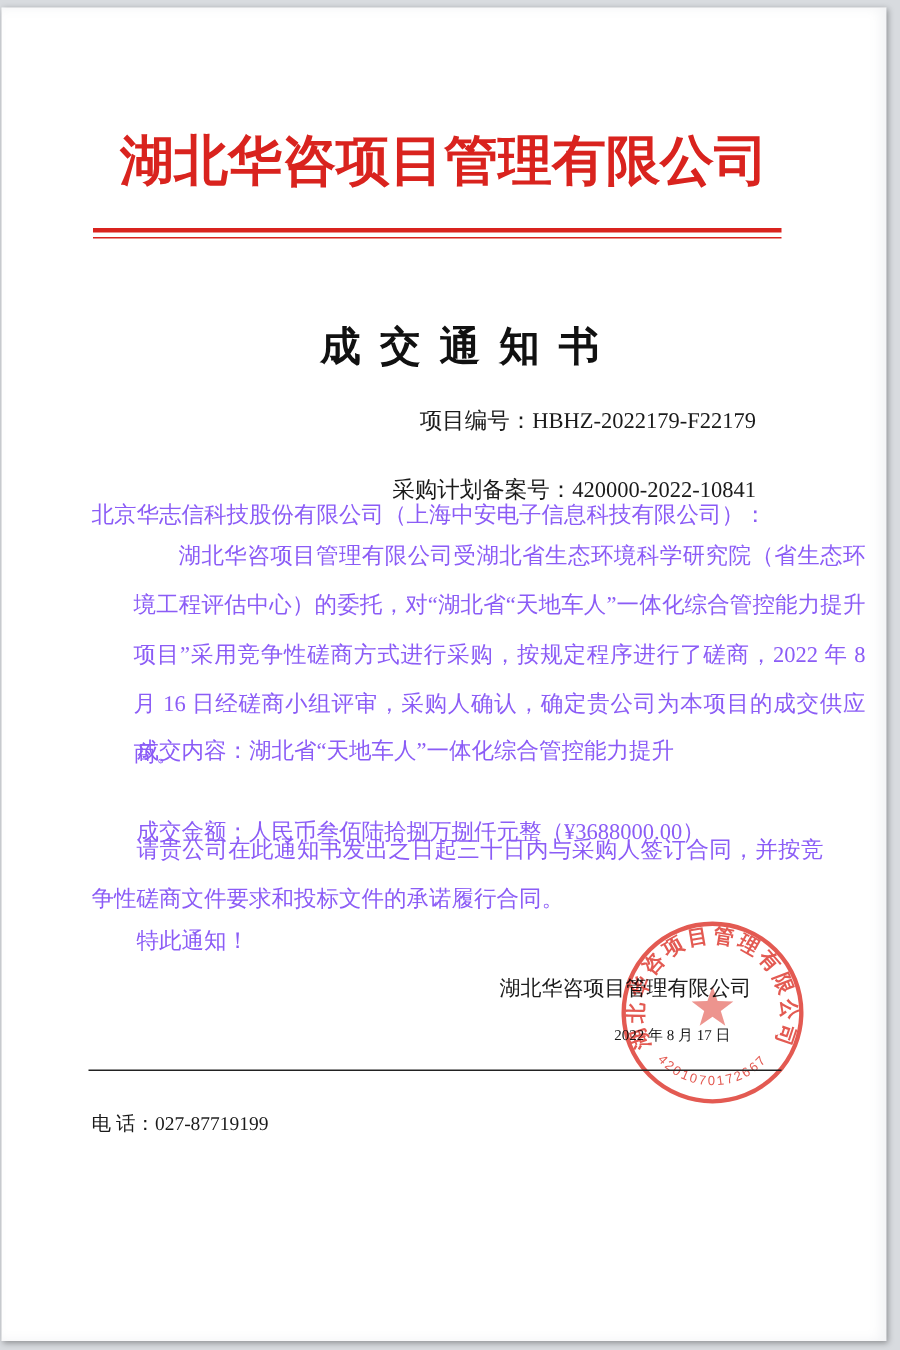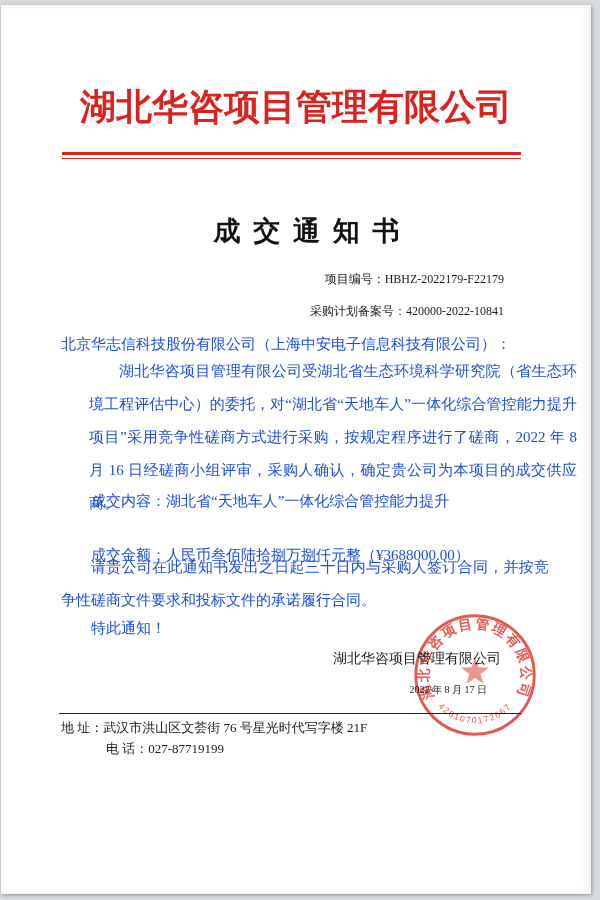--- a/index.html
+++ b/index.html
@@ -25,47 +25,47 @@
   }
   .rule-thick{top:147px;left:61px;width:459px;height:3px;background:#d9231e;}
   .rule-thin{top:153px;left:61px;width:459px;height:1px;background:#d9231e;}
   .doc-title{
     top:208px;left:12px;width:100%;
     text-align:center;
     font-size:27px;font-weight:bold;color:#111;
     letter-spacing:3px;white-space:nowrap;
   }
   .meta-line{
-    right:87px;font-size:12px;color:#1a1a1a;white-space:nowrap;
+    right:87px;font-size:15px;color:#1a1a1a;white-space:nowrap;
   }
   .meta-1{top:266px;}
-  .meta-2{top:298px;}
+  .meta-2{top:312px;}
   .body-text{
     left:60px;width:488px;
-    font-size:15px;color:#1d4ed8;line-height:33px;
+    font-size:15px;color:#8b5cf6;line-height:33px;
     text-align:justify;
   }
   .indent{text-indent:2em;}
   .recipient{top:323px;}
   .para-award{top:350px;margin-left:28px;}
   .line-content{top:480px;}
   .line-amount{top:534px;}
   .para-contract{top:546px;}
   .closing{top:607px;}
   .signer{top:645px;right:90px;font-size:14px;color:#1a1a1a;white-space:nowrap;}
   .sign-date{top:678px;right:104px;font-size:10px;color:#1a1a1a;white-space:nowrap;}
   .stamp{
     top:604px;left:408px;width:132px;height:132px;
     opacity:.82;mix-blend-mode:multiply;
   }
   .footer-rule{top:708px;left:58px;width:462px;height:0;border-top:1.5px solid #222;}
   .footer-line{left:60px;font-size:13px;color:#1a1a1a;white-space:nowrap;
     font-family:"Liberation Serif","DejaVu Serif",serif;}
   .footer-addr{top:714px;}
-  .footer-phone{top:735px;margin-left:45px;}
+  .footer-phone{top:735px;}
   .stamp text{font-family:"Liberation Sans","DejaVu Sans",sans-serif;}
 </style>
 </head>
 <body>
 
 <div class="paper">
 
   <div class="abs letterhead">湖北华咨项目管理有限公司</div>
 
   <div class="abs rule-thick"></div>
@@ -111,21 +111,18 @@
     <text font-size="14" letter-spacing="2.5" fill="#dd352b" font-weight="bold">
       <textPath href="#seal-arc-top" startOffset="50%" text-anchor="middle">湖北华咨项目管理有限公司</textPath>
     </text>
     <text font-size="9" letter-spacing="1.6" fill="#dd352b">
       <textPath href="#seal-arc-bottom" startOffset="50%" text-anchor="middle">4201070172667</textPath>
     </text>
   </svg>
 
   <div class="abs footer-rule"></div>
 
-  <div class="abs footer-line footer-addr">
-    <span>地 址：</span><span>武汉市洪山区文荟街 76 号星光时代写字楼 21F</span>
-  </div>
 
   <div class="abs footer-line footer-phone">
     <span>电 话：</span><span>027-87719199</span>
   </div>
 
 </div>
 
 </body></html>

